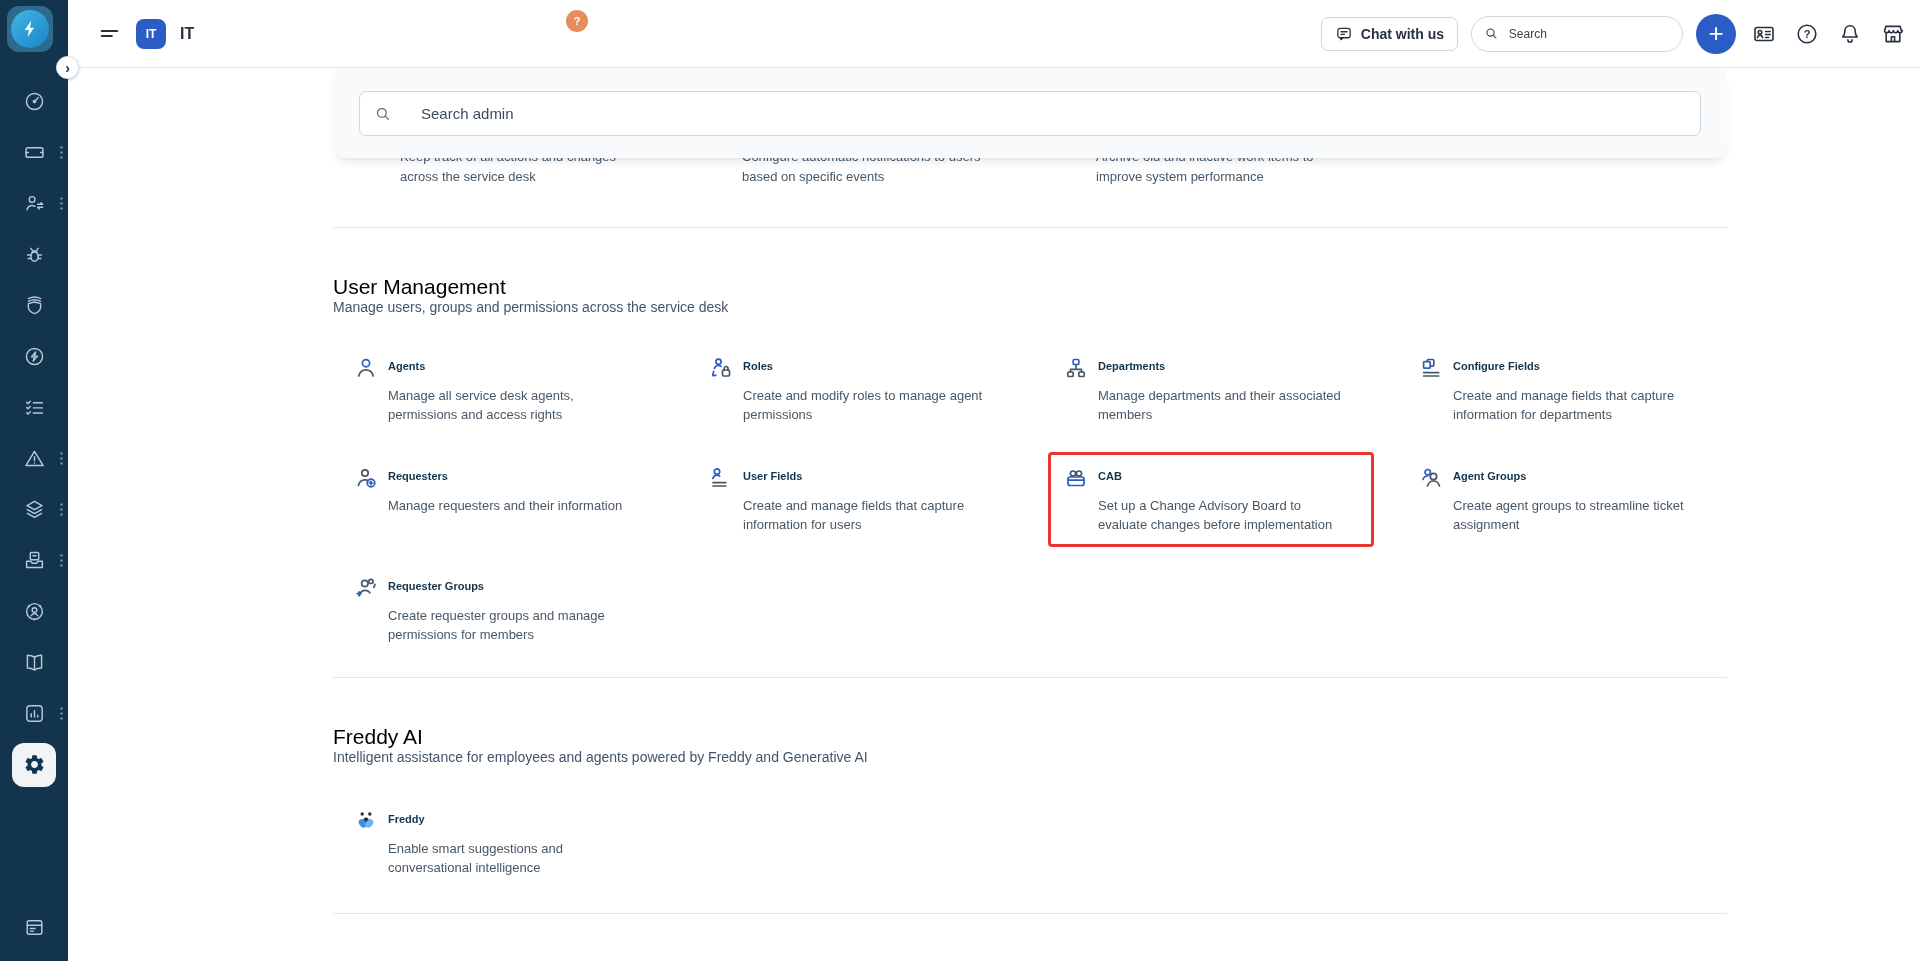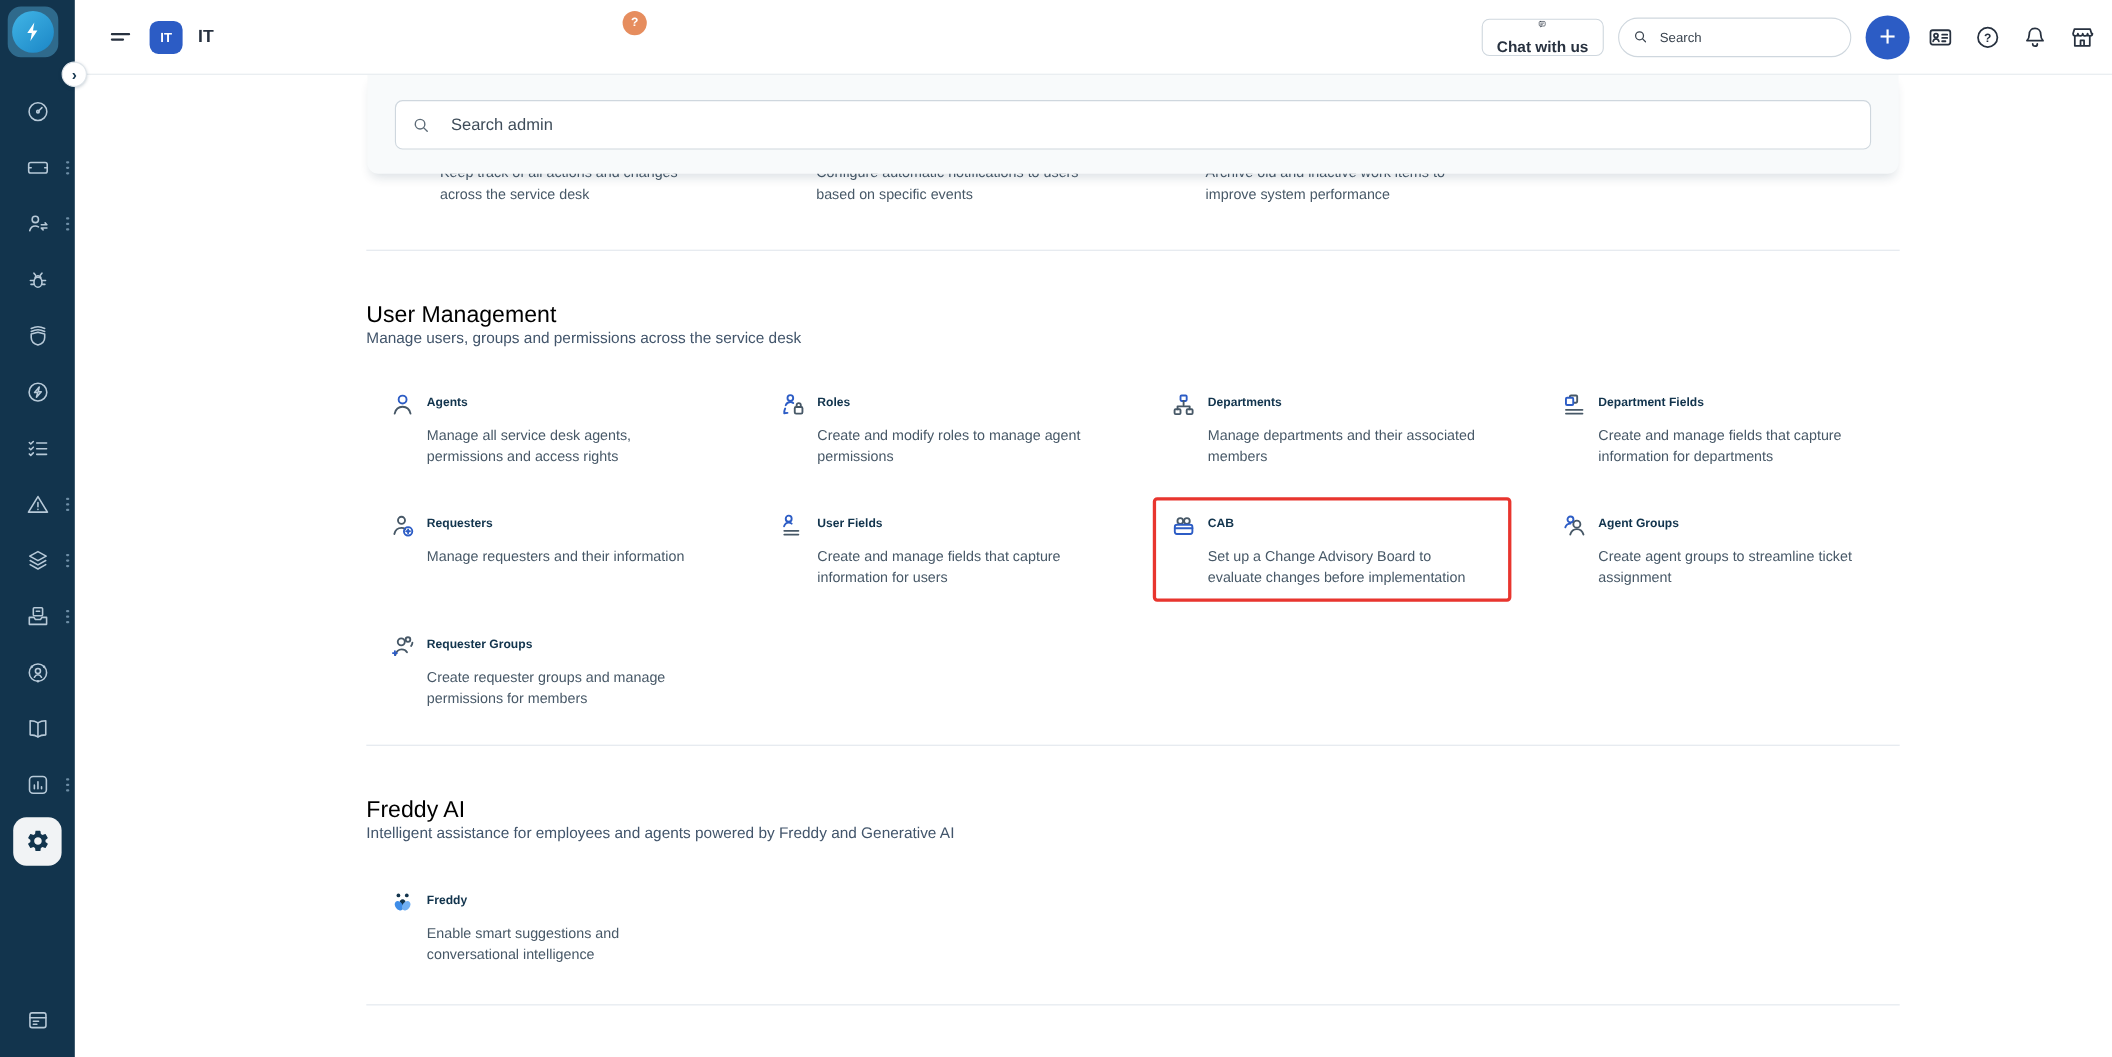--- a/index.html
+++ b/index.html
@@ -38,21 +38,21 @@
   .search-pill svg{width:17px;height:17px;stroke:#39434e;stroke-width:1.8;fill:none;stroke-linecap:round;}
   .search-pill input{border:none;outline:none;font-size:12px;color:#701a75;width:100%;background:transparent;}
   .search-pill input::placeholder{color:#39434e;}
   .plus-btn{width:40px;height:40px;border-radius:50%;background:#2c5cc5;color:#fff;display:flex;align-items:center;justify-content:center;font-size:26px;font-weight:400;cursor:pointer;line-height:1;padding-bottom:2px;}
   .tb-icon{width:30px;height:30px;display:flex;align-items:center;justify-content:center;cursor:pointer;}
   .tb-icon svg{width:24px;height:24px;stroke:#27313f;stroke-width:1.6;fill:none;stroke-linecap:round;stroke-linejoin:round;}
   .tb-icon svg text{stroke:none;fill:#27313f;}
 
   
   .sticky-panel{position:absolute;left:334px;top:68px;width:1392px;height:90px;background:#f8fafb;border-radius:0 0 10px 10px;box-shadow:0 6px 10px -4px rgba(18,52,77,.16);z-index:5;}
-  .admin-search{position:absolute;left:25px;top:23px;right:25px;height:45px;background:#fff;border:1px solid #cfd7de;border-radius:7px;display:flex;align-items:center;padding:0 14px;gap:16px;}
+  .admin-search{position:absolute;left:25px;top:23px;right:25px;height:45px;background:#fff;border:1px solid #cfd7de;border-radius:7px;display:flex;align-items:center;padding:0 14px;gap:27px;}
   .admin-search svg{width:18px;height:18px;stroke:#5d6b77;stroke-width:1.7;fill:none;stroke-linecap:round;flex:none;}
   .admin-search input{font-size:15px;color:#3e4c59;width:100%;border:none;outline:none;background:transparent;}
   .admin-search input::placeholder{color:#3e4c59;}
 
   
   .desc{font-size:13px;line-height:20px;color:#475867;white-space:pre-line;}
   .clip-desc{position:absolute;top:147px;width:330px;z-index:1;}
   .divider{position:absolute;left:333px;width:1394px;height:1px;background:#e1e7ed;}
   .sec-title{position:absolute;left:333px;font-size:21px;font-weight:400;color:#000000;line-height:36px;}
   .sec-sub{position:absolute;left:333px;font-size:14px;color:#42556b;}
@@ -231,21 +231,21 @@
       </span>
       <span class="ws-badge">IT</span>
       <span class="ws-name">IT</span>
     </div>
 
     <span class="beacon">
         <span>?</span>
       </span>
 
     <div class="tb-right">
-      <button class="chat-btn" style="border-style:solid;flex-direction:column;">
+      <button class="chat-btn" style="border-style:solid;">
         <svg viewBox="0 0 24 24">
             <rect x="3.8" y="4.5" width="16.4" height="12.5" rx="3"></rect>
             <path d="M8 9h8M8 12.5h4.5M7.8 17v2.6L10.8 17"></path>
           </svg>
         <span>Chat with us</span>
       </button>
       <div class="search-pill">
         <svg viewBox="0 0 24 24">
             <circle cx="10.5" cy="10.5" r="5.8"></circle>
             <path d="m15 15 4.2 4.2"></path>
@@ -352,21 +352,21 @@
     </div>
     <div class="card">
       <span class="ic">
           <svg viewBox="0 0 24 24">
             <rect class="st" x="8.2" y="3.5" width="6.6" height="6.6" rx="1"></rect>
             <rect class="blw" x="4.6" y="5.6" width="6.6" height="6.6" rx="1"></rect>
             <path class="st" d="M4.6 16.6h15M4.6 20h15"></path>
           </svg>
         </span>
       <div>
-          <h3>Department Fields</h3>
+          <h3>Configure Fields</h3>
           <div class="desc">Create and manage fields that capture
 information for departments</div>
         </div>
     </div>
 
     <div class="card">
       <span class="ic">
           <svg viewBox="0 0 24 24">
             <circle class="st" cx="11" cy="7" r="3.2"></circle>
             <path class="st" d="M4.5 19.5c.8-3.6 3.3-5.6 6.5-5.6 1.3 0 2.5.3 3.5 1"></path>

